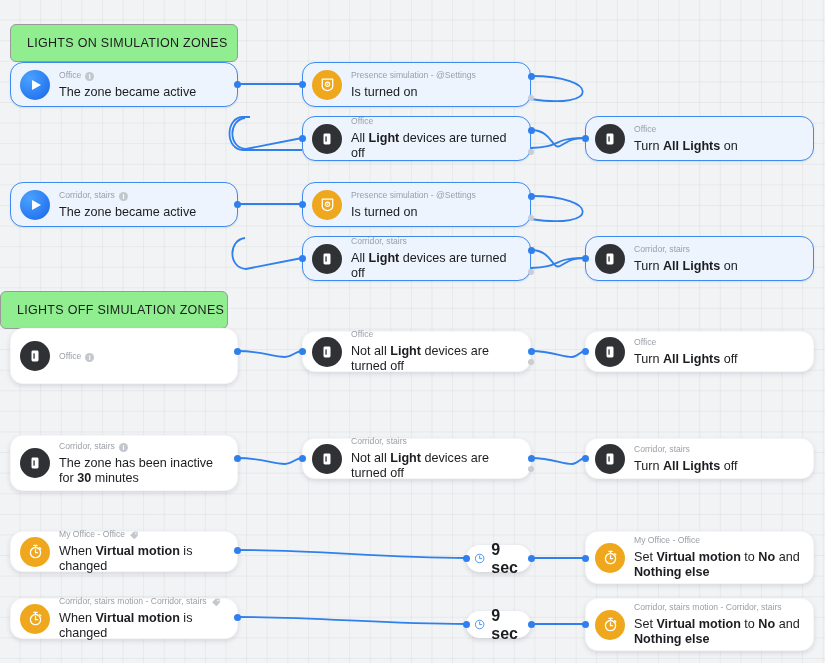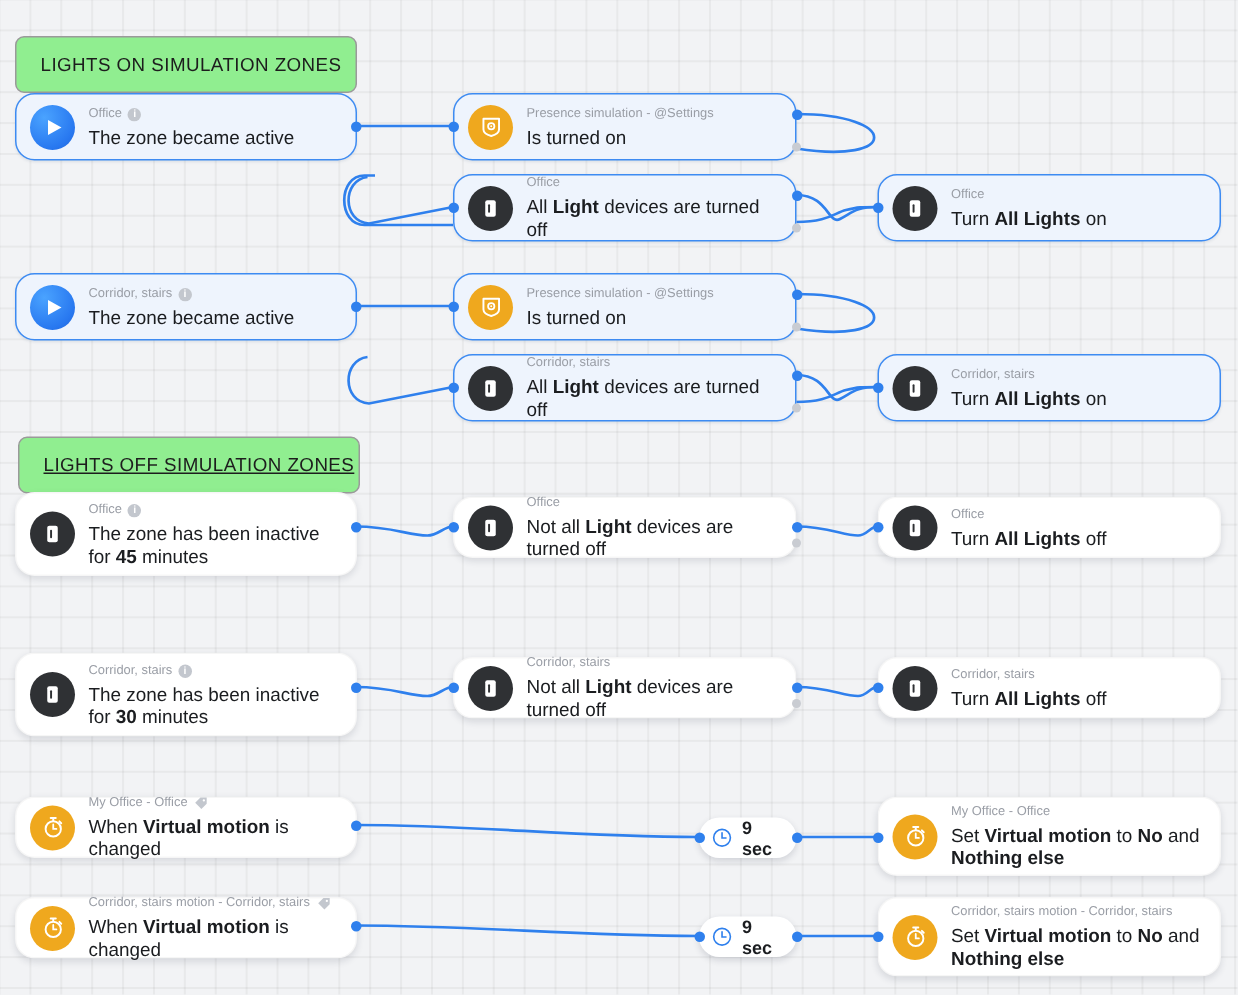--- a/index.html
+++ b/index.html
@@ -86,21 +86,21 @@
   .timer{
     position:absolute;
     height:27px;
     background:#fff;
     border-radius:14px;
     box-shadow:0 2px 5px rgba(30,40,60,.16);
     display:flex;align-items:center;gap:6px;
     padding:0 13px 0 8px;
     box-sizing:border-box;
   }
-  .timer .tlabel{font-size:12px;font-weight:700;color:#1b1d20;}
+  .timer .tlabel{font-size:16px;font-weight:700;color:#1b1d20;}
 
   
   .dot{position:absolute;width:7px;height:7px;border-radius:50%;background:#2f80ed;}
   .dot.gray{background:#c9ccd2;width:6px;height:6px;}
 </style>
 </head>
 <body>
 
 <div id="canvas">
 
@@ -134,21 +134,21 @@
 
       <path d="M237,617 C320,617 380,624 466,624"></path>
       <path d="M531,624 L585,624"></path>
     </g>
   </svg>
 
   <div class="group-header" style="left:10px;top:24px;width:228px;height:38px;">
     <span>LIGHTS ON SIMULATION ZONES</span>
   </div>
 
-  <div class="group-header" style="left:12px;top:291px;width:228px;height:38px;text-decoration:underline;">
+  <div class="group-header" style="left:0;top:291px;width:228px;height:38px;">
     <span>LIGHTS OFF SIMULATION ZONES</span>
   </div>
 
   <div class="node blue" id="n0" style="left:10px;top:62px;width:228px;height:45px;">
       <span class="ico play">
         <span class="glyph-play"></span>
       </span>
       <div class="body">
         <div class="sub">
           <span>Office</span>
@@ -262,21 +262,20 @@
         <svg width="16" height="16" viewBox="0 0 16 16">
           <rect x="4.5" y="2.5" width="7" height="11" rx="1.4" fill="#fff"></rect>
           <rect x="6.4" y="5.2" width="1.3" height="5.6" rx="0.65" fill="#2f3134"></rect>
         </svg>
       </span>
       <div class="body">
         <div class="sub">
           <span>Office</span>
           <span class="info-dot">i</span>
         </div>
-        <div class="main"><span>The zone has been inactive for </span><b>45</b><span> minutes</span></div>
       </div>
     </div>
   <div class="node white" id="n9" style="left:302px;top:331px;width:229px;height:41px;">
       <span class="ico dark">
         <svg width="16" height="16" viewBox="0 0 16 16">
           <rect x="4.5" y="2.5" width="7" height="11" rx="1.4" fill="#fff"></rect>
           <rect x="6.4" y="5.2" width="1.3" height="5.6" rx="0.65" fill="#2f3134"></rect>
         </svg>
       </span>
       <div class="body">

